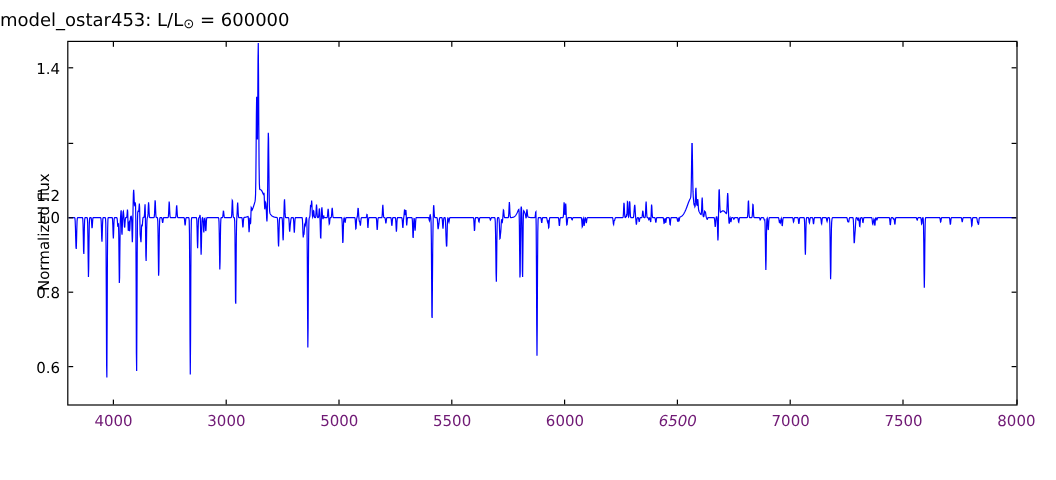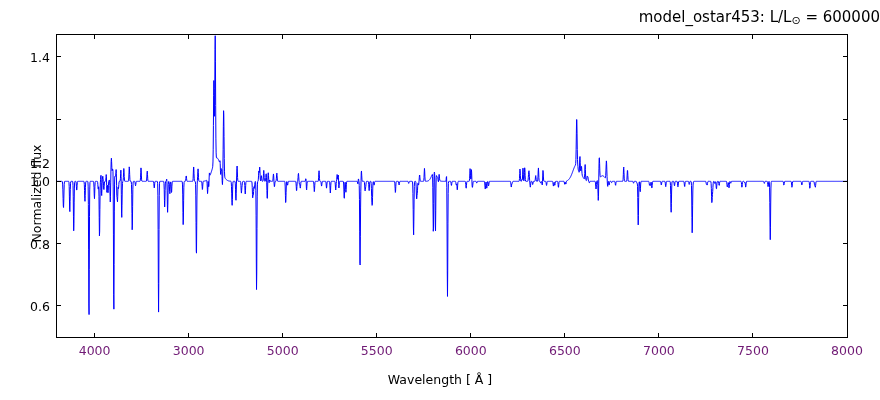--- a/index.html
+++ b/index.html
@@ -18,21 +18,21 @@
     position: relative;
     width: 880px;
     height: 400px;
     background: #ffffff;
   }
   #chart-title {
     position: absolute;
     left: 0;
     top: 8px;
     width: 880px;
-    text-align: right;
+    text-align: left;
     font-size: 15px;
     color: #000000;
     letter-spacing: 0px;
     white-space: nowrap;
   }
   #chart-title .sun {
     font-size: 11px;
     vertical-align: -0.15em;
   }
   #plot-area {
@@ -122,21 +122,21 @@
       <div class="tick-mark" style="left: 282.214px; top: 35px; width: 1px; height: 4px;"></div>
       <div class="tick-label-x" style="left: 282.714px; top: 343px;">5000</div>
       <div class="tick-mark" style="left: 376.262px; top: 333px; width: 1px; height: 4px;"></div>
       <div class="tick-mark" style="left: 376.262px; top: 35px; width: 1px; height: 4px;"></div>
       <div class="tick-label-x" style="left: 376.762px; top: 343px;">5500</div>
       <div class="tick-mark" style="left: 470.31px; top: 333px; width: 1px; height: 4px;"></div>
       <div class="tick-mark" style="left: 470.31px; top: 35px; width: 1px; height: 4px;"></div>
       <div class="tick-label-x" style="left: 470.81px; top: 343px;">6000</div>
       <div class="tick-mark" style="left: 564.357px; top: 333px; width: 1px; height: 4px;"></div>
       <div class="tick-mark" style="left: 564.357px; top: 35px; width: 1px; height: 4px;"></div>
-      <div class="tick-label-x" style="left: 564.857px; top: 343px;">6500</div>
+      <div class="tick-label-x" style="left: 564.857px; top: 343px; font-style: italic;">6500</div>
       <div class="tick-mark" style="left: 658.405px; top: 333px; width: 1px; height: 4px;"></div>
       <div class="tick-mark" style="left: 658.405px; top: 35px; width: 1px; height: 4px;"></div>
       <div class="tick-label-x" style="left: 658.905px; top: 343px;">7000</div>
       <div class="tick-mark" style="left: 752.452px; top: 333px; width: 1px; height: 4px;"></div>
       <div class="tick-mark" style="left: 752.452px; top: 35px; width: 1px; height: 4px;"></div>
       <div class="tick-label-x" style="left: 752.952px; top: 343px;">7500</div>
       <div class="tick-mark" style="left: 846.5px; top: 333px; width: 1px; height: 4px;"></div>
       <div class="tick-mark" style="left: 846.5px; top: 35px; width: 1px; height: 4px;"></div>
       <div class="tick-label-x" style="left: 847px; top: 343px;">8000</div>
     </div>
@@ -151,16 +151,15 @@
       <div class="tick-mark" style="left: 843px; top: 180.83px; width: 4px; height: 1px;"></div>
       <div class="tick-label-y" style="left: 14px; width: 36px; top: 181.33px;">1.0</div>
       <div class="tick-mark" style="left: 57px; top: 118.562px; width: 4px; height: 1px;"></div>
       <div class="tick-mark" style="left: 843px; top: 118.562px; width: 4px; height: 1px;"></div>
       <div class="tick-label-y" style="left: 14px; width: 36px; top: 119.062px; margin-top: 44px;">1.2</div>
       <div class="tick-mark" style="left: 57px; top: 56.2938px; width: 4px; height: 1px;"></div>
       <div class="tick-mark" style="left: 843px; top: 56.2938px; width: 4px; height: 1px;"></div>
       <div class="tick-label-y" style="left: 14px; width: 36px; top: 56.7938px;">1.4</div>
     </div>
 
-  <div id="xlabel">Wavelength [ Å ]</div>
   <div id="ylabel">Normalized flux</div>
 
 </div>
 
 </body></html>

